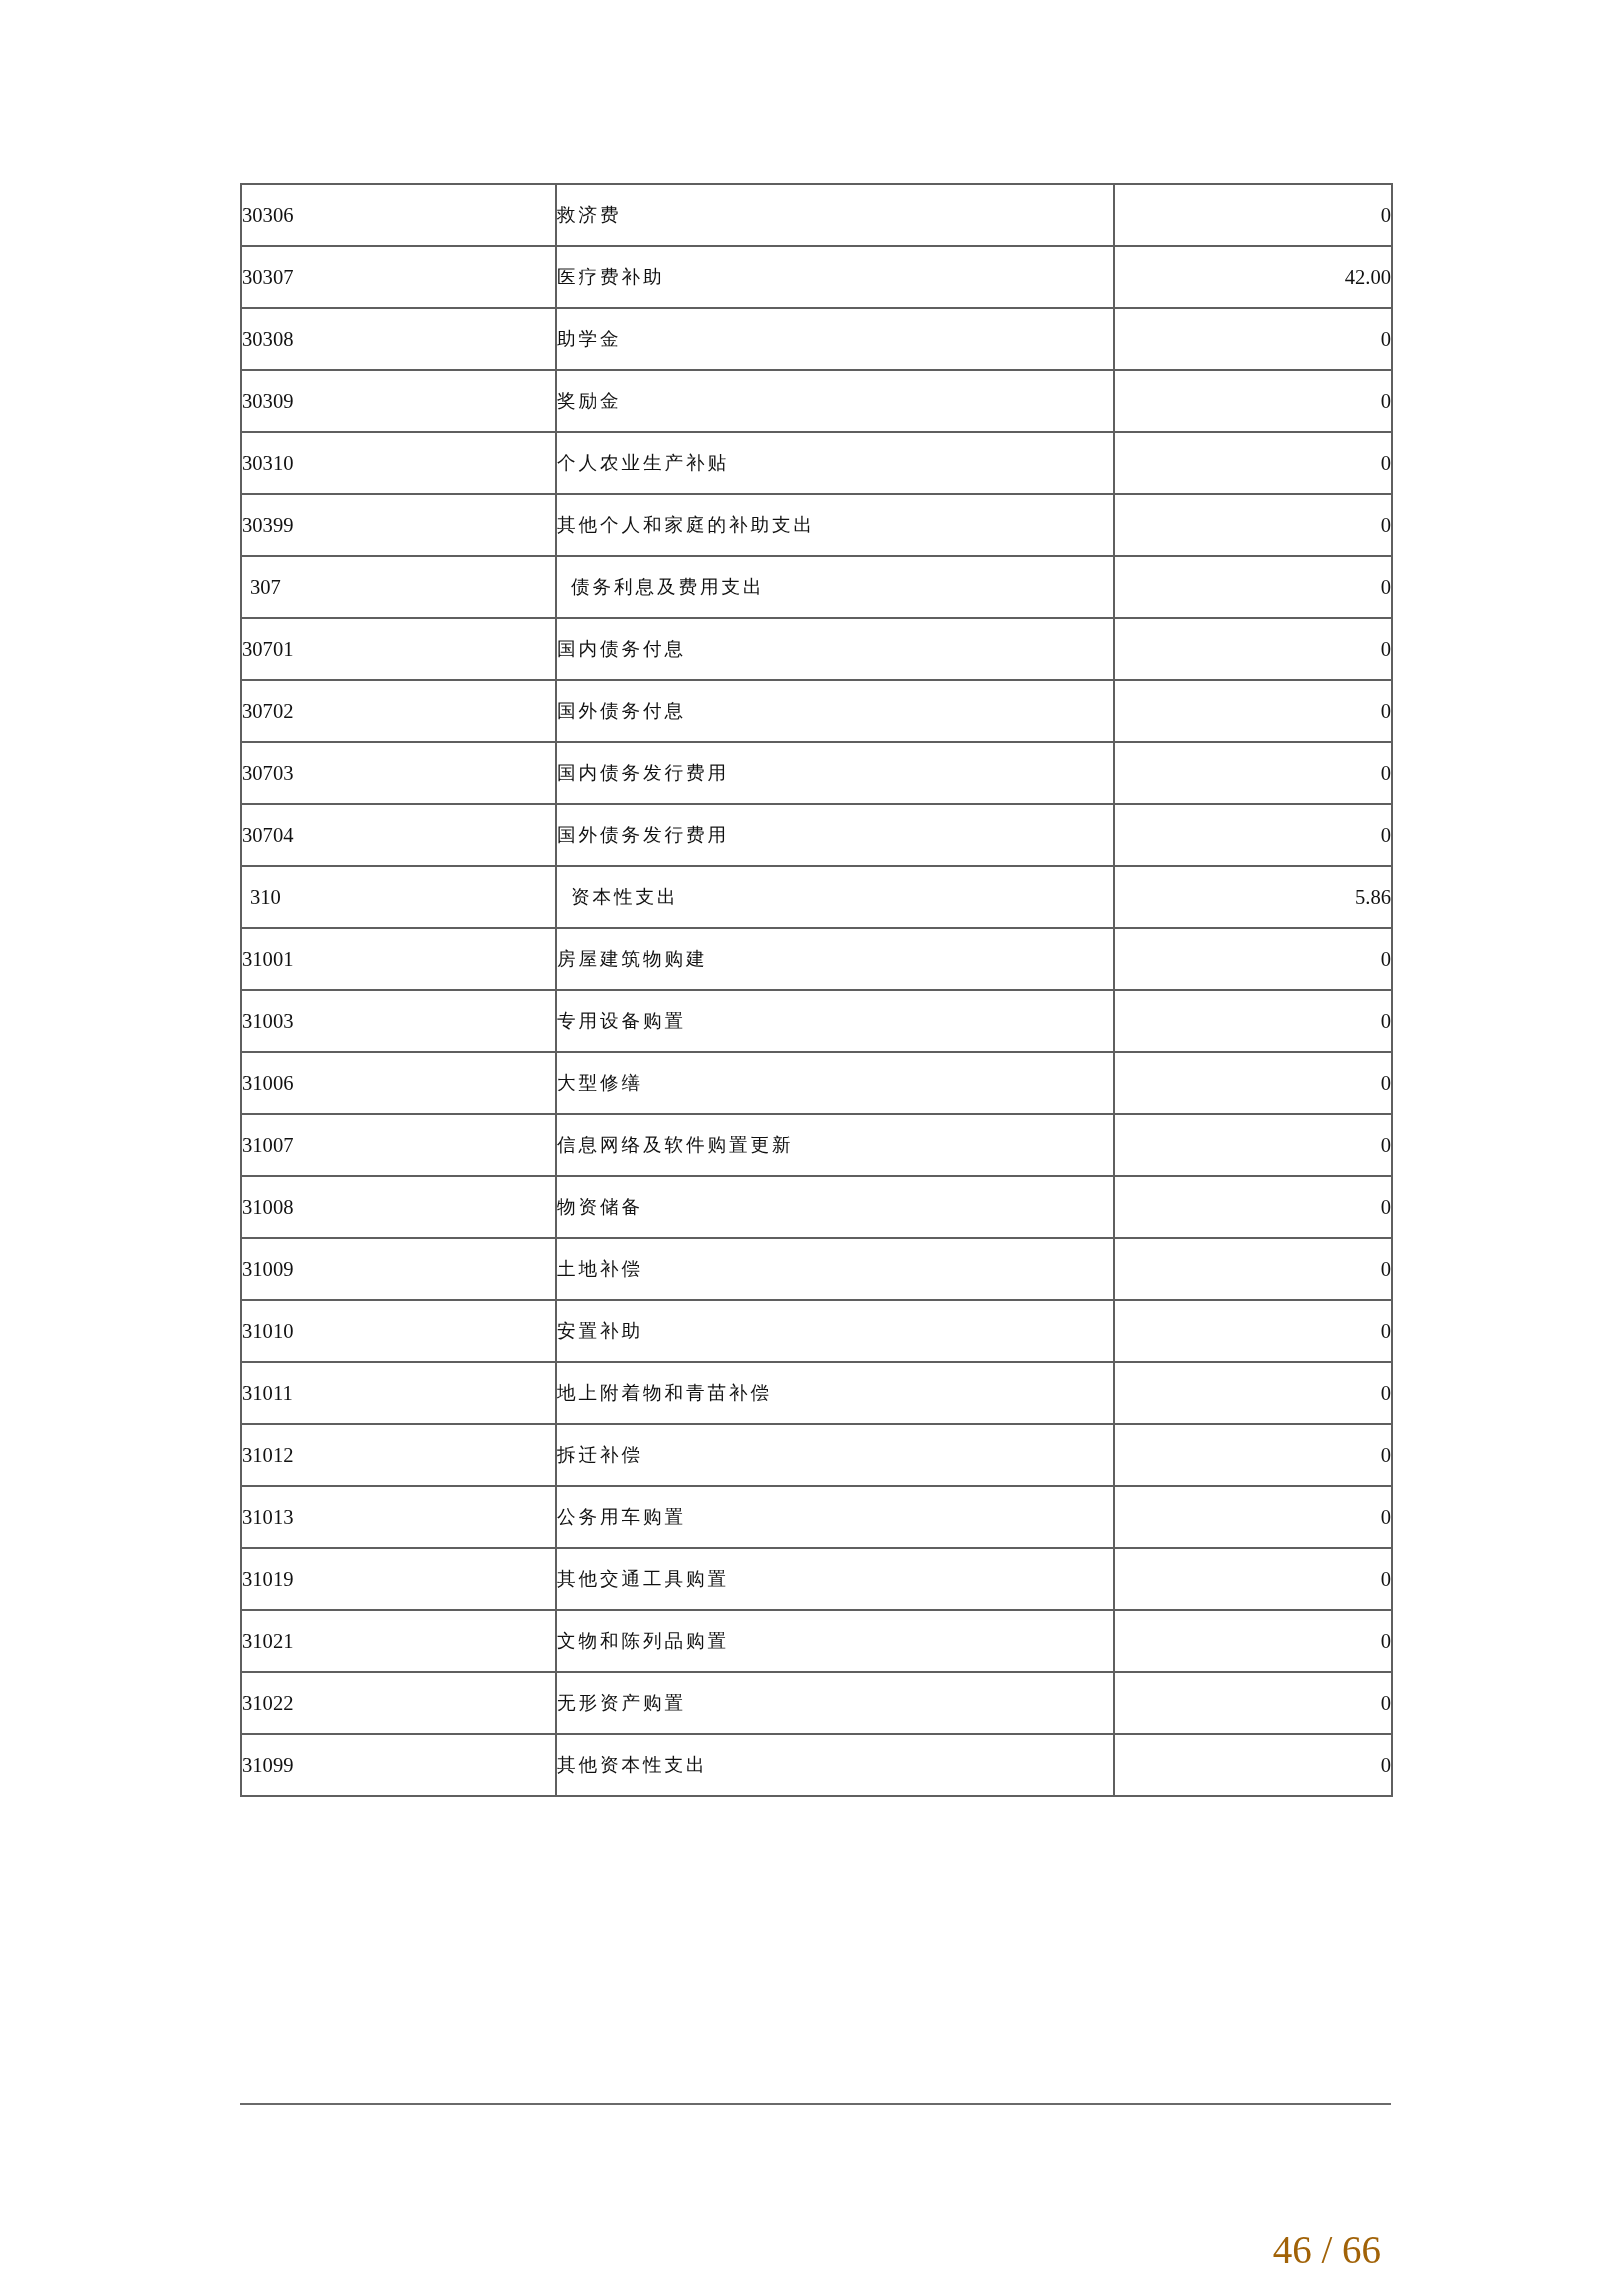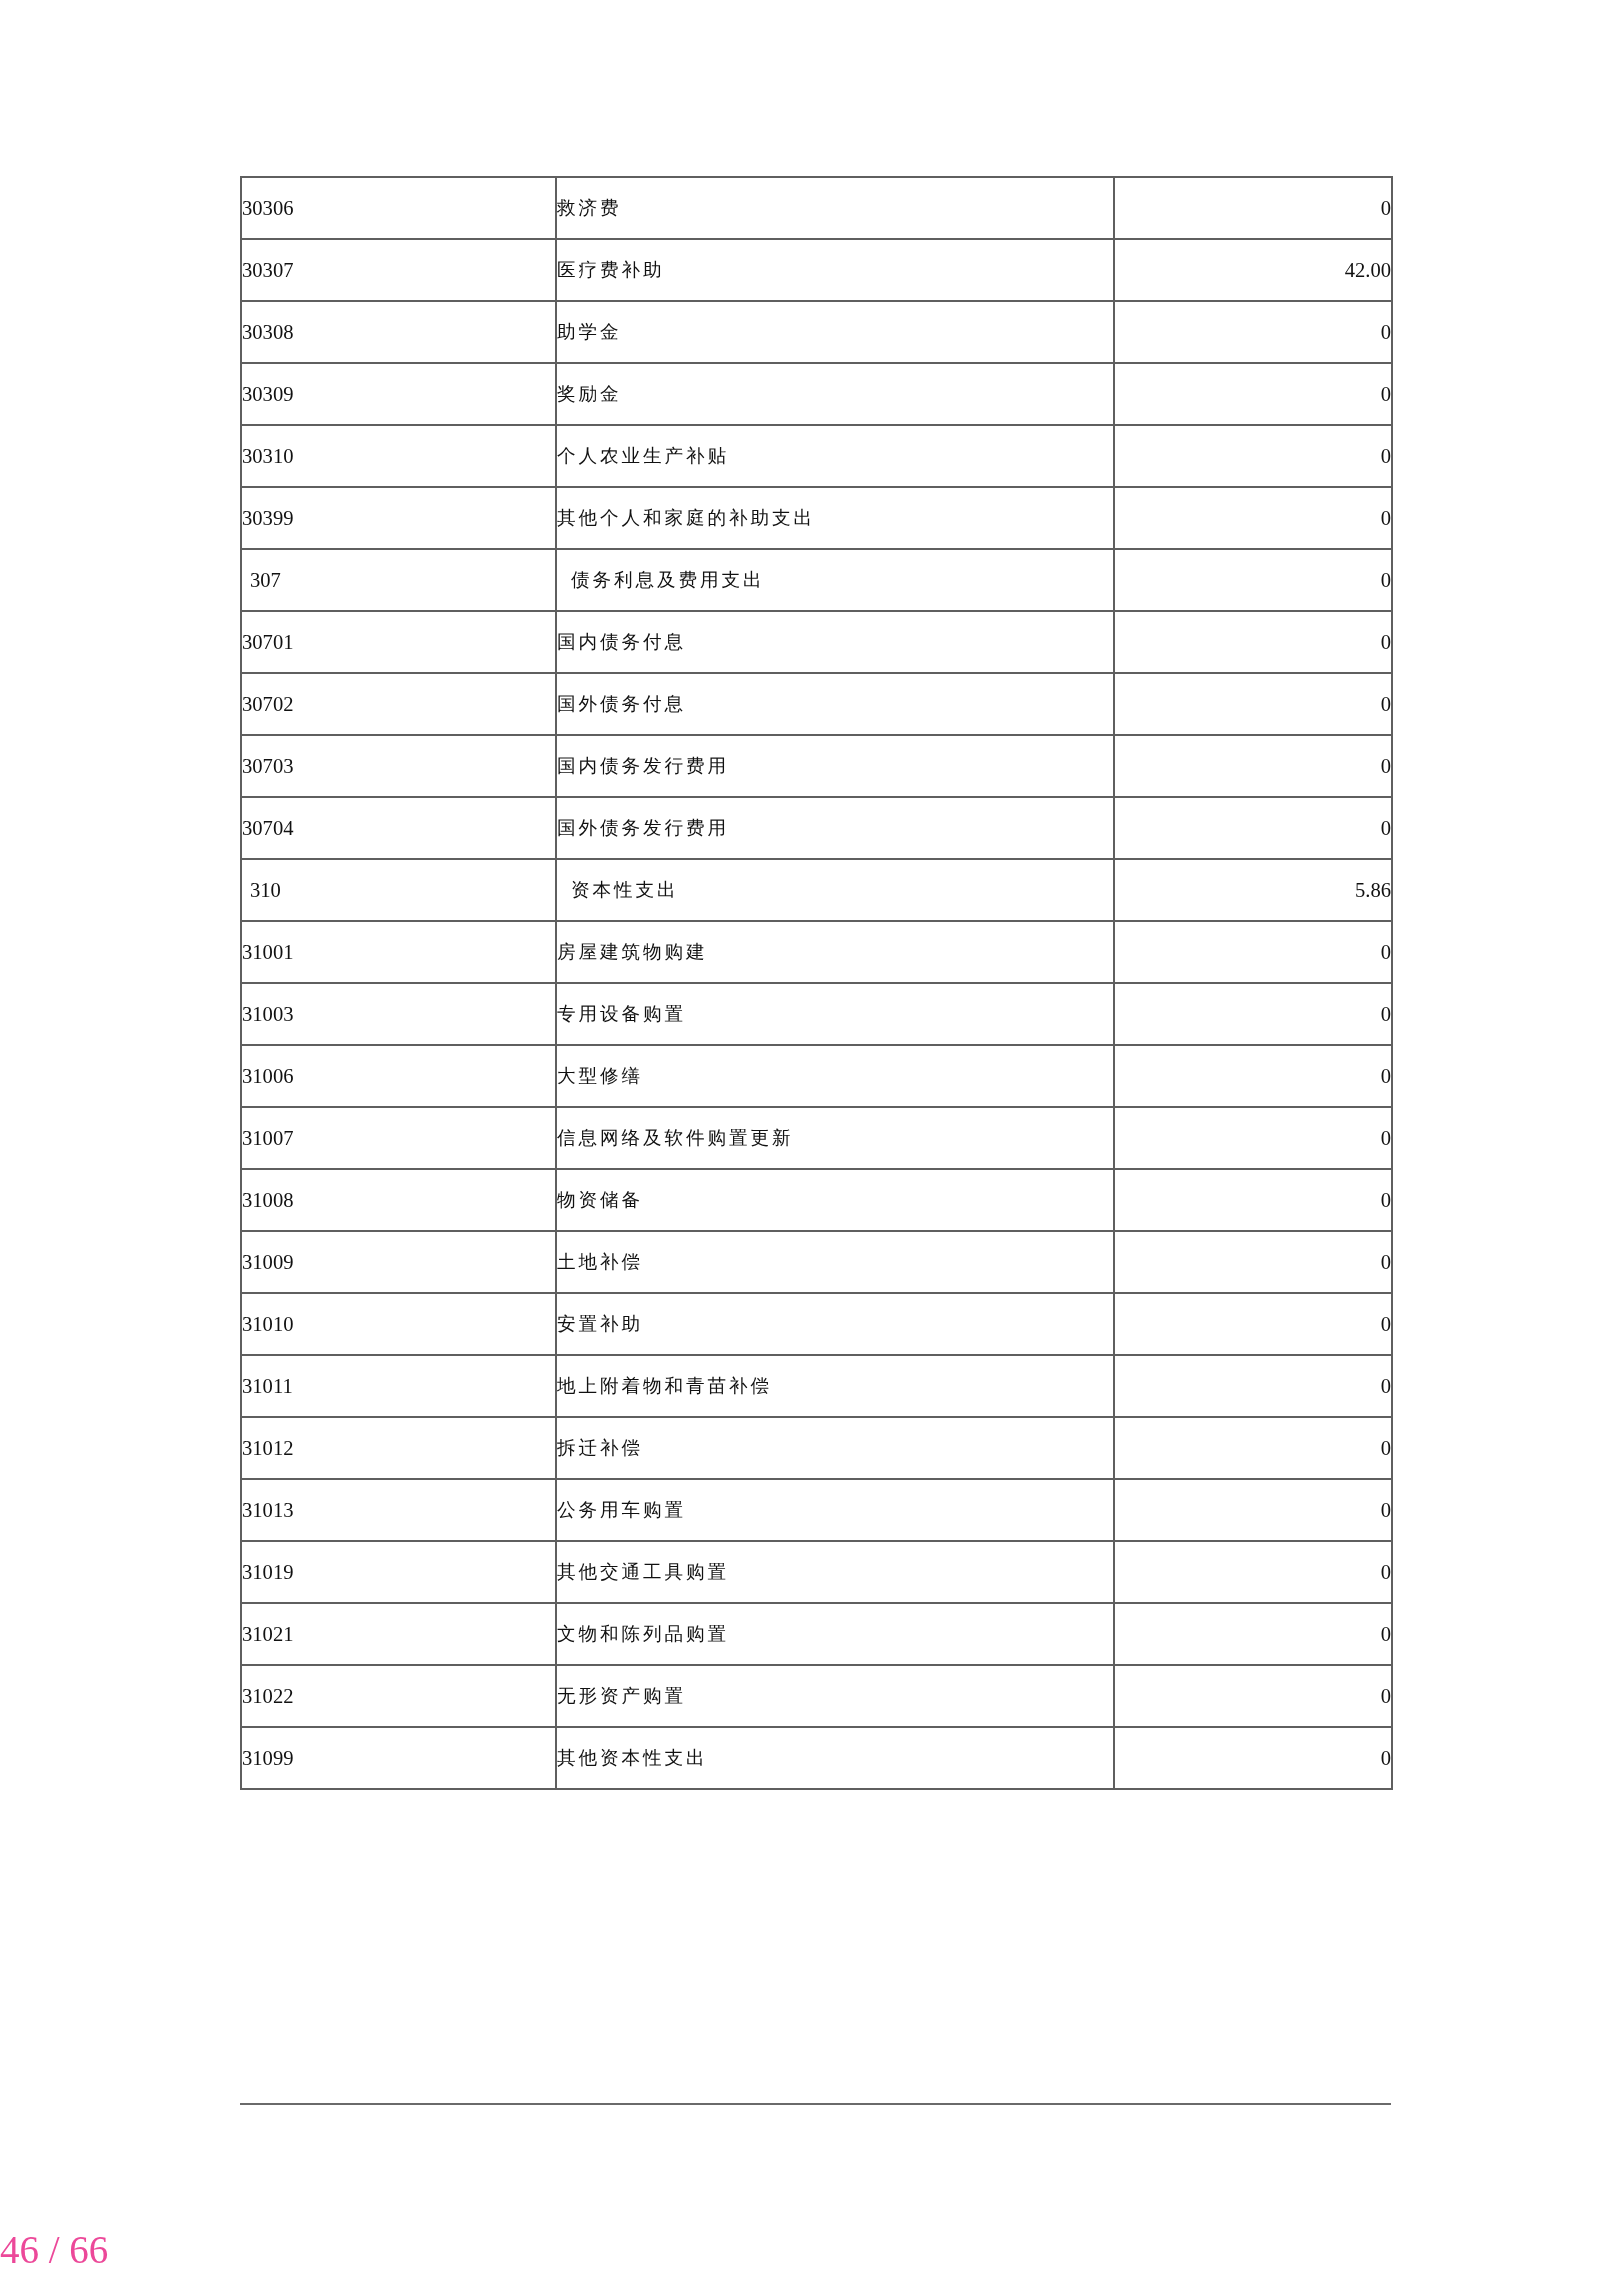--- a/index.html
+++ b/index.html
@@ -18,21 +18,21 @@
   .page {
     position: absolute;
     left: 0; top: 0;
     width: 1620px;
     height: 2293px;
     background: #ffffff;
   }
   .budget-table {
     position: absolute;
     left: 240px;
-    top: 176px;
+    top: 183px;
     width: 1151px;
     border-collapse: collapse;
     table-layout: fixed;
   }
   .budget-table td {
     border: 2.9px solid #5f5f5f;
     height: 62px;
     padding: 0;
     vertical-align: middle;
     box-sizing: border-box;
@@ -71,24 +71,24 @@
     top: 2103px;
     width: 1151px;
     height: 2px;
     background: #6a6a6a;
   }
   .page-number {
     position: absolute;
     left: 0;
     width: 1381px;
     top: 2227px;
-    text-align: left;
+    text-align: right;
     font-family: "Liberation Serif", "DejaVu Serif", serif;
     font-size: 39px;
-    color: #ec4899;
+    color: #a16207;
   }
 </style>
 </head>
 <body>
 
 <div class="page">
   <table class="budget-table">
     <colgroup>
       <col class="col-code">
       <col class="col-name">

